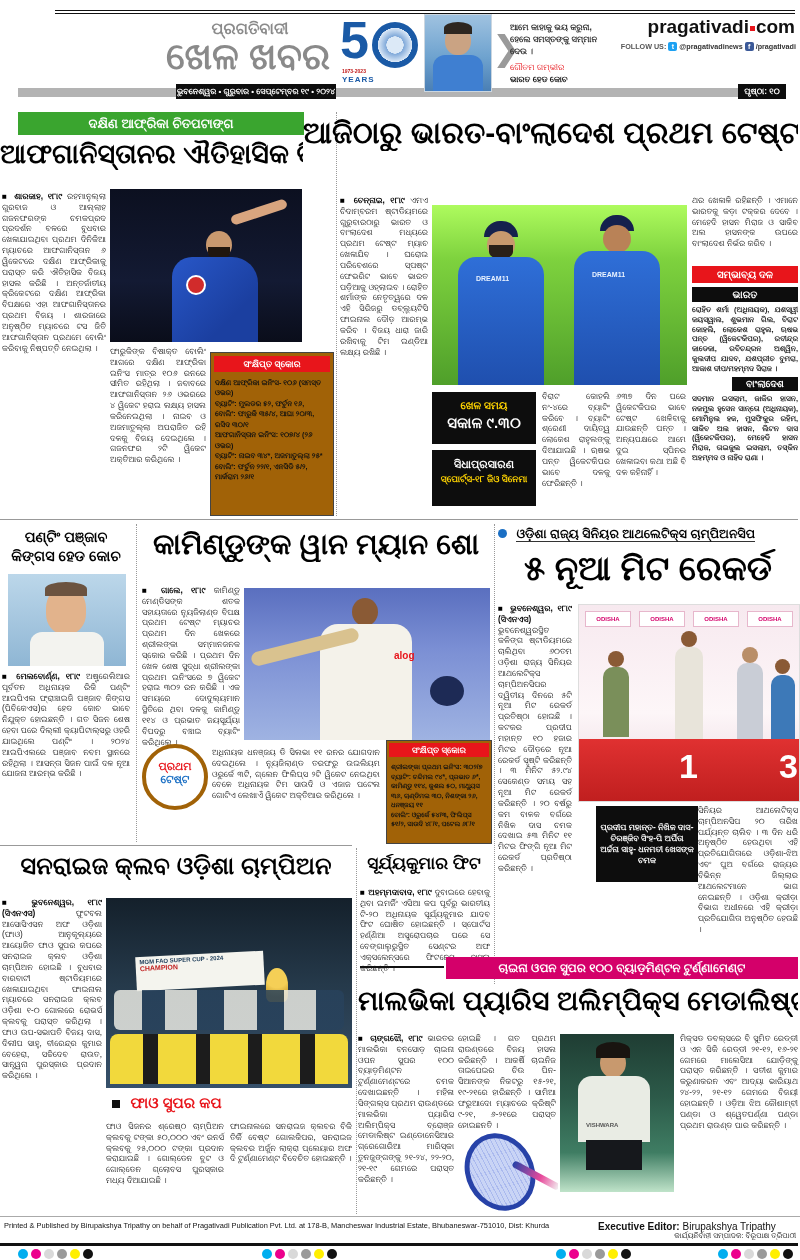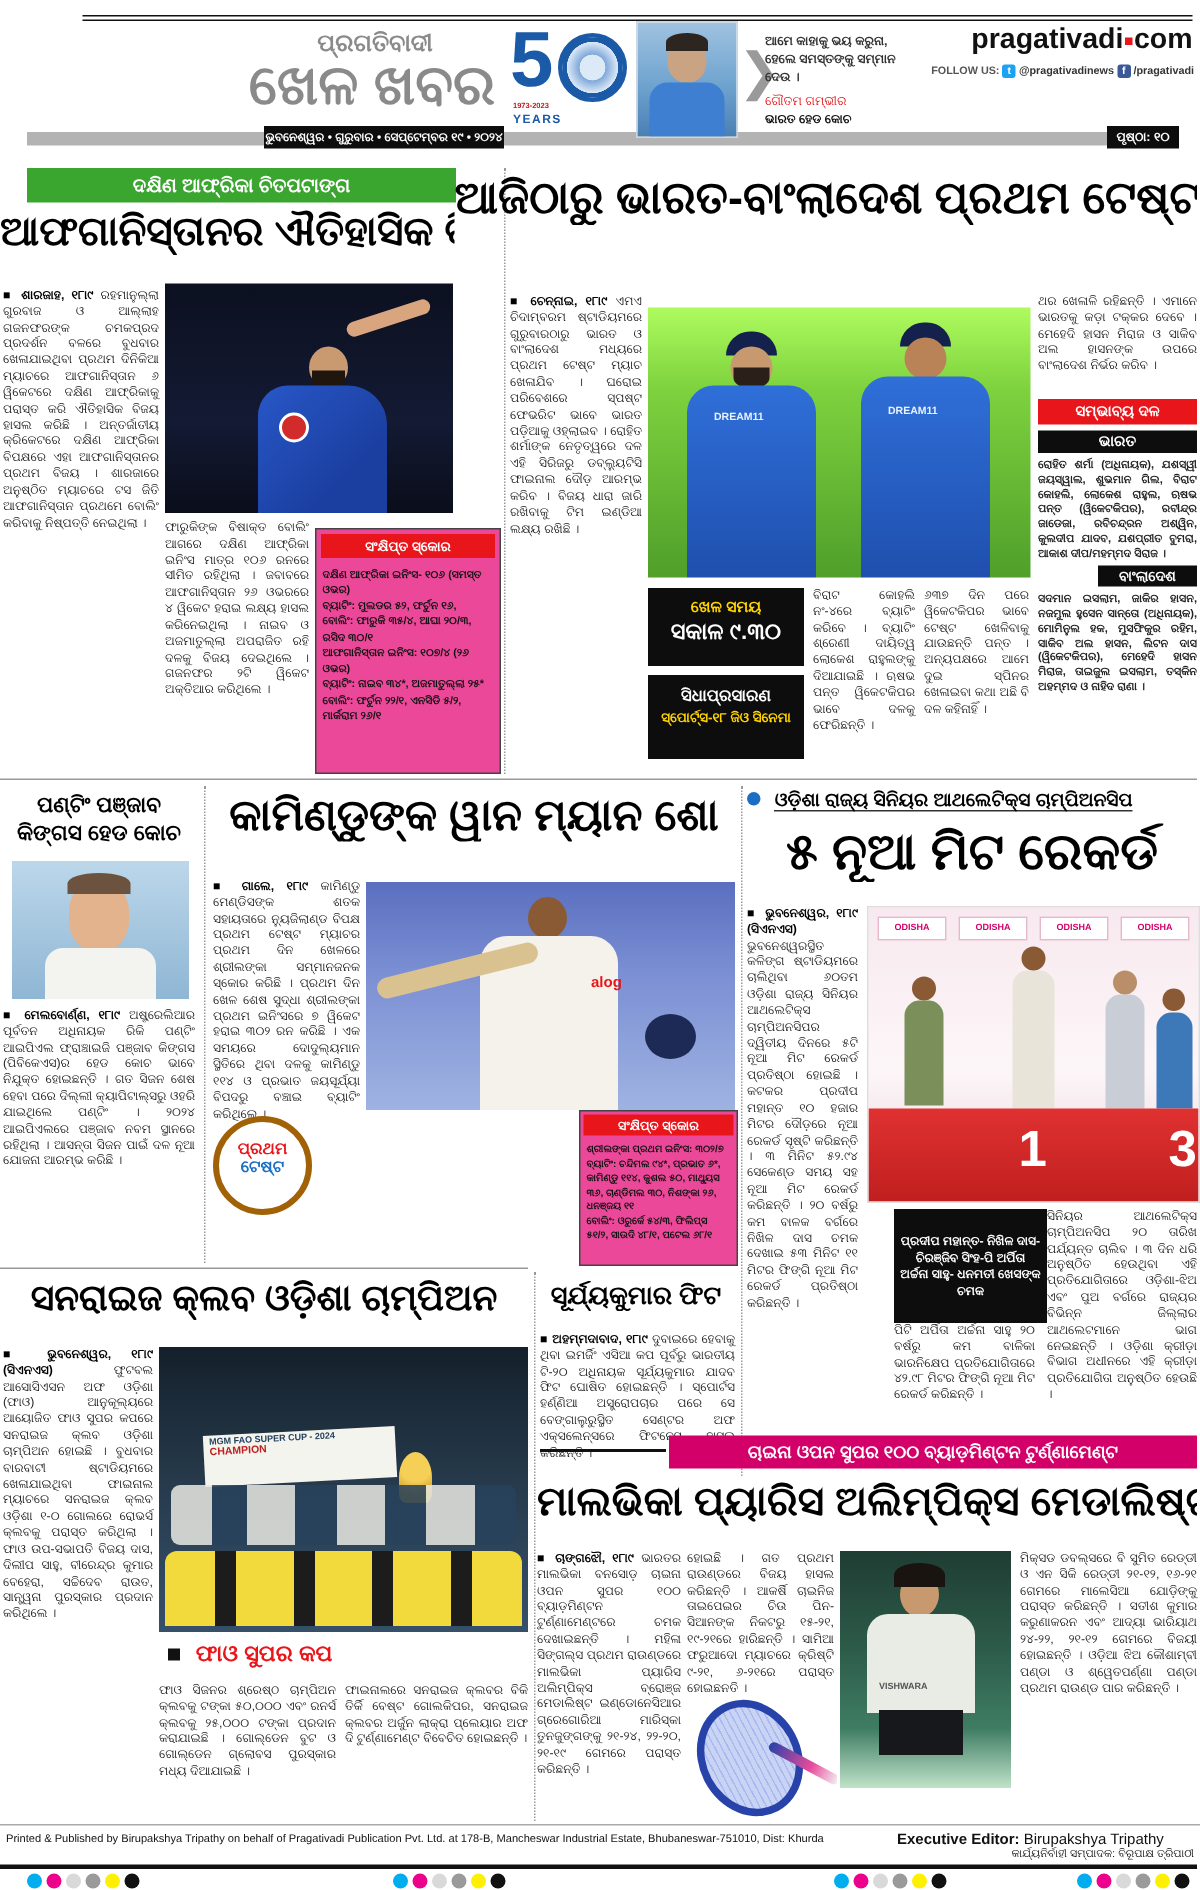--- a/index.html
+++ b/index.html
@@ -7,21 +7,21 @@
         font-family:"Liberation Sans","DejaVu Sans",sans-serif;color:#1a1a1a;overflow:hidden;}
   .abs{position:absolute;}
   .ctr{text-align:center;}
   .body-txt{font-size:8.2px;line-height:1.32;text-align:justify;color:#222;}
   .dl{font-weight:bold;color:#000;}
   .headline{font-weight:bold;color:#000;overflow:hidden;white-space:nowrap;}
   .headline-wrap{font-weight:bold;color:#000;overflow:hidden;}
   .chip{color:#fff;font-weight:bold;display:flex;align-items:center;justify-content:center;}
   .red-chip{background:#e8151b;}
   .black-chip{background:#0d0d0d;}
-  .score-box{border:1px solid #444;background:#ec4899;}
+  .score-box{border:1px solid #444;background:#a16207;}
   .score-lines{font-size:7.2px;line-height:1.45;font-weight:bold;color:#111;padding:3px 4px;text-align:left;}
   .dotted-v{border-left:1px dotted #999;}
   .rule-h{background:#999;height:1px;}
   .photo{overflow:hidden;}
   .cmyk{display:flex;gap:3px;}
   .cmyk i{width:10px;height:10px;border-radius:50%;display:block;}
 </style>
 </head>
 <body>
 
@@ -181,20 +181,21 @@
     <span class="abs" style="left:76px;top:36px;width:92px;height:116px;border-radius:18px 18px 0 0;background:#f4f2ea;"></span>
     <span class="abs" style="left:6px;top:52px;width:110px;height:14px;border-radius:7px;background:#d9c28f;transform:rotate(-14deg);"></span>
     <span class="abs" style="left:150px;top:62px;font-size:10px;color:#e8151b;font-weight:bold;">alog</span>
   </div>
 
   <div class="abs" style="left:142px;top:744px;width:58px;height:58px;border-radius:50%;border:4px solid #a16207;background:#fff;text-align:center;">
     <div style="font-size:11px;font-weight:bold;color:#e8151b;margin-top:12px;">ପ୍ରଥମ</div>
     <div style="font-size:11px;font-weight:bold;color:#1a6fc4;">ଟେଷ୍ଟ</div>
   </div>
 
+  <div class="abs body-txt" style="left:212px;top:748px;width:168px;height:94px;">ଅଧିନାୟକ ଧନଞ୍ଜୟ ଡି ସିଲଭା ୧୧ ରନର ଯୋଗଦାନ ଦେଇଥିଲେ । ନ୍ୟୁଜିଲାଣ୍ଡ ତରଫରୁ ଉଇଲିୟମ ଓରୁର୍କେ ୩ଟି, ଗ୍ଲେନ ଫିଲିପ୍ସ ୨ଟି ୱିକେଟ ନେଇଥିବା ବେଳେ ଅଧିନାୟକ ଟିମ ସାଉଦି ଓ ଏଜାଜ ପଟେଲ ଗୋଟିଏ ଲେଖାଏଁ ୱିକେଟ ଅକ୍ତିଆର କରିଥିଲେ ।</div>
 
   <div class="abs score-box" style="left:386px;top:740px;width:104px;height:102px;">
     <div class="chip red-chip" style="height:14px;margin:2px;">
       <span style="font-size:8.5px;">ସଂକ୍ଷିପ୍ତ ସ୍କୋର</span>
     </div>
     <div class="score-lines" style="font-size:6.6px;">
       <div>ଶ୍ରୀଲଙ୍କା ପ୍ରଥମ ଇନିଂସ: ୩୦୨/୭</div>
       <div>ବ୍ୟାଟିଂ: ଚନ୍ଦିମଲ ୯୪*, ପ୍ରଭାତ ୬*, କାମିଣ୍ଡୁ ୧୧୪, କୁଶଲ ୫୦, ମାଥ୍ୟୁସ ୩୬, ଚାଣ୍ଡିମଲ ୩୦, ନିଶଙ୍କା ୨୬, ଧନଞ୍ଜୟ ୧୧</div>
       <div>ବୋଲିଂ: ଓରୁର୍କେ ୫୪/୩, ଫିଲିପ୍ସ ୫୧/୨, ସାଉଦି ୪୮/୧, ପଟେଲ ୬୮/୧</div>
     </div>
@@ -227,21 +228,20 @@
     <span class="abs" style="left:192px;top:70px;width:24px;height:64px;border-radius:10px 10px 0 0;background:#3d79b8;"></span>
     <span class="abs" style="left:196px;top:54px;width:15px;height:15px;border-radius:50%;background:#8a5a35;"></span>
     <span class="abs" style="left:0;top:134px;width:220px;height:62px;background:linear-gradient(180deg,#e03131 0%,#c01f1f 100%);"></span>
     <span class="abs" style="left:100px;top:142px;font-size:34px;color:#fff;font-weight:bold;">1</span>
     <span class="abs" style="left:200px;top:142px;font-size:34px;color:#fff;font-weight:bold;">3</span>
   </div>
 
   <div class="abs black-chip" style="left:596px;top:806px;width:94px;height:68px;padding:4px;display:flex;align-items:center;">
     <span style="color:#fff;font-weight:bold;font-size:8.2px;line-height:1.35;text-align:center;">ପ୍ରଦୀପ ମହାନ୍ତ- ନିଖିଳ ଦାସ-ଚିରଞ୍ଜିବ ସିଂହ-ପି ଅର୍ପିତା ଅର୍ଚ୍ଚନା ସାହୁ- ଧନମତୀ ଖେସଙ୍କ ଚମକ</span>
   </div>
-  <div class="abs body-txt" style="left:596px;top:882px;width:94px;height:102px;">ପିଟି ଅର୍ପିତା ଅର୍ଚ୍ଚନା ସାହୁ ୨୦ ବର୍ଷରୁ କମ ବାଳିକା ଭାରନିକ୍ଷେପ ପ୍ରତିଯୋଗିତାରେ ୪୨.୯୮ ମିଟର ଫିଙ୍ଗି ନୂଆ ମିଟ ରେକର୍ଡ କରିଛନ୍ତି ।</div>
   <div class="abs body-txt" style="left:698px;top:806px;width:100px;height:178px;">ସିନିୟର ଆଥଲେଟିକ୍ସ ଚାମ୍ପିଅନସିପ ୨୦ ତାରିଖ ପର୍ଯ୍ୟନ୍ତ ଚାଲିବ । ୩ ଦିନ ଧରି ଅନୁଷ୍ଠିତ ହେଉଥିବା ଏହି ପ୍ରତିଯୋଗିତାରେ ଓଡ଼ିଶା-ଝିଅ ଏବଂ ପୁଅ ବର୍ଗରେ ରାଜ୍ୟର ବିଭିନ୍ନ ଜିଲ୍ଲାର ଆଥଲେଟମାନେ ଭାଗ ନେଇଛନ୍ତି । ଓଡ଼ିଶା କ୍ରୀଡ଼ା ବିଭାଗ ଅଧୀନରେ ଏହି କ୍ରୀଡ଼ା ପ୍ରତିଯୋଗିତା ଅନୁଷ୍ଠିତ ହେଉଛି ।</div>
 
   <div class="abs rule-h" style="left:0;top:845px;width:352px;"></div>
   <div class="abs ctr headline" style="left:0;top:852px;width:352px;font-size:24px;">ସନରାଇଜ କ୍ଲବ ଓଡ଼ିଶା ଚାମ୍ପିଅନ</div>
 
   <div class="abs body-txt" style="left:2px;top:898px;width:100px;height:316px;">
     <span class="dl">■ ଭୁବନେଶ୍ୱର, ୧୮ା୯ (ସିଏନଏସ)</span>
     <span>ଫୁଟବଲ ଆସୋସିଏସନ ଅଫ ଓଡ଼ିଶା (ଫାଓ) ଆନୁକୂଲ୍ୟରେ ଆୟୋଜିତ ଫାଓ ସୁପର କପରେ ସନରାଇଜ କ୍ଲବ ଓଡ଼ିଶା ଚାମ୍ପିଅନ ହୋଇଛି । ବୁଧବାର ବାରବାଟୀ ଷ୍ଟାଡିୟମରେ ଖେଳାଯାଇଥିବା ଫାଇନାଲ ମ୍ୟାଚରେ ସନରାଇଜ କ୍ଲବ ଓଡ଼ିଶା ୧-୦ ଗୋଲରେ ରୋଭର୍ସ କ୍ଲବକୁ ପରାସ୍ତ କରିଥିଲା । ଫାଓ ଉପ-ସଭାପତି ବିଜୟ ଦାସ, ଦିଲୀପ ସାହୁ, ବୀରେନ୍ଦ୍ର କୁମାର ବେହେରା, ସଚ୍ଚିଦେବ ରାଉତ, ସାନ୍ତ୍ୱନା ପୁରସ୍କାର ପ୍ରଦାନ କରିଥିଲେ ।</span>
   </div>
 

